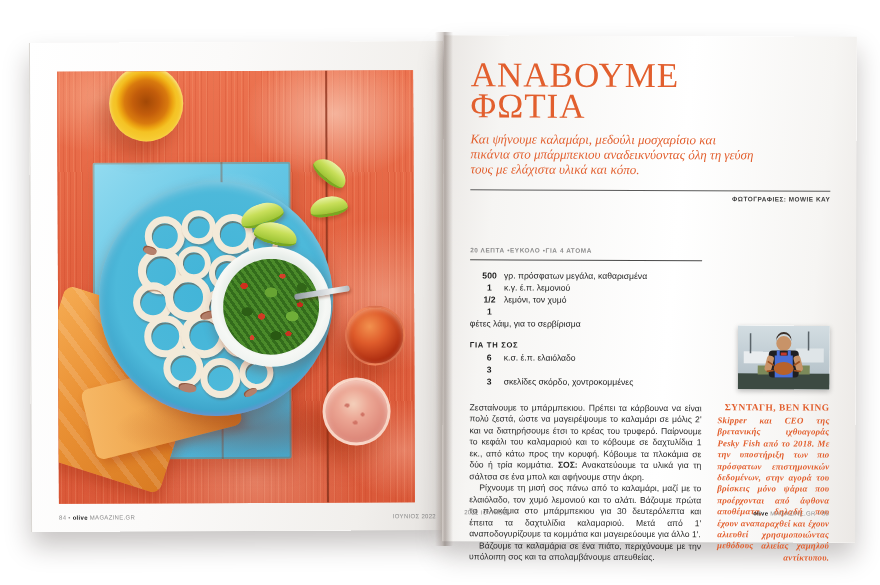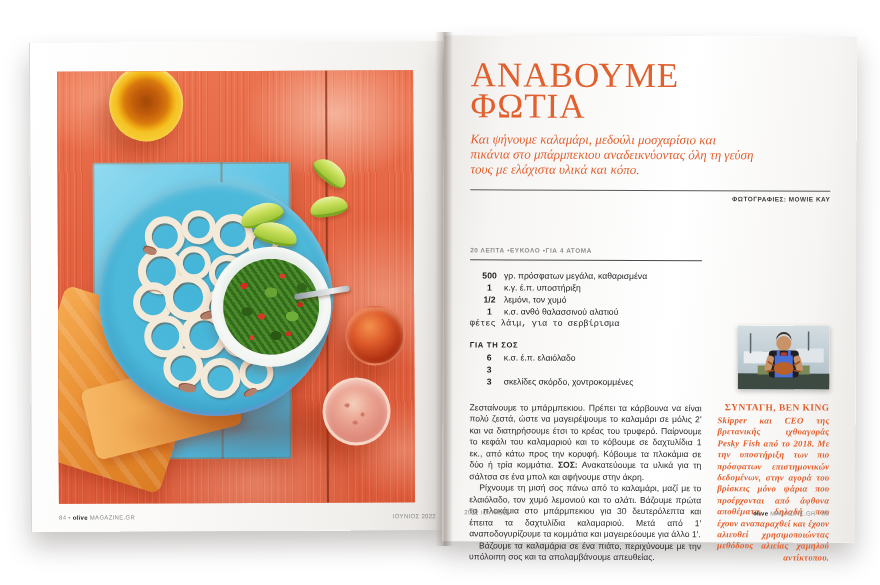--- a/index.html
+++ b/index.html
@@ -164,21 +164,21 @@
   .col-side{width:112px;flex:none;margin-left:16px;padding-top:81px;text-align:right;}
 
   .recipe-title{font-size:10.6px;font-weight:bold;color:#1c1c1c;}
   .recipe-title .num{color:var(--accent,#e25f2e);}
   .recipe-meta{margin-top:3px;font-size:6.4px;letter-spacing:.6px;color:#8d8d8d;font-weight:bold;}
   .mid-rule{margin:6px 0 10px;border-top:1px solid #4a4a4a;}
 
   .ing-row{display:flex;font-size:8.6px;line-height:10.6px;margin-bottom:1.5px;color:#222;}
   .ing-qty{width:19px;flex:none;text-align:center;font-weight:bold;padding-right:5px;margin-left:10px;}
   .ing-txt{flex:1;}
-  .ing-row.noqty{display:block;font-family:Liberation Mono, monospace;}
+  .ing-row.noqty{display:block;}
   .sauce-header{margin-top:11px;margin-bottom:3px;font-size:7.6px;font-weight:bold;
     letter-spacing:.7px;color:#222;}
   .method{margin-top:15px;}
   .method p{margin:0;font-size:8.6px;line-height:11.5px;color:#2b2b2b;text-align:justify;}
   .method p + p{text-indent:10px;}
   .method b{font-weight:bold;}
 
   .contrib-photo{
     display:inline-block;width:92px;height:64px;overflow:hidden;
     box-shadow:0 2px 5px rgba(0,0,0,.25);
@@ -272,29 +272,28 @@
         <div class="col-main">
           <div class="recipe-meta">20 ΛΕΠΤΑ •ΕΥΚΟΛΟ •ΓΙΑ 4 ΑΤΟΜΑ</div>
           <div class="mid-rule"></div>
           <div id="ingredients">
               <div class="ing-row">
                 <span class="ing-qty">500</span>
                 <span class="ing-txt">γρ. πρόσφατων μεγάλα, καθαρισμένα</span>
               </div>
               <div class="ing-row">
                 <span class="ing-qty">1</span>
-                <span class="ing-txt">κ.γ. έ.π. υποστήριξη</span>
+                <span class="ing-txt">κ.γ. έ.π. λεμονιού</span>
               </div>
               <div class="ing-row">
                 <span class="ing-qty">1/2</span>
                 <span class="ing-txt">λεμόνι, τον χυμό</span>
               </div>
               <div class="ing-row">
                 <span class="ing-qty">1</span>
-                <span class="ing-txt">κ.σ. ανθό θαλασσινού αλατιού</span>
               </div>
               <div class="ing-row noqty"><span class="ing-txt">φέτες λάιμ, για το σερβίρισμα</span></div>
             </div>
           <div class="sauce-header">ΓΙΑ ΤΗ ΣΟΣ</div>
           <div id="sauce-ingredients">
               <div class="ing-row">
                 <span class="ing-qty">6</span>
                 <span class="ing-txt">κ.σ. έ.π. ελαιόλαδο</span>
               </div>
               <div class="ing-row">

